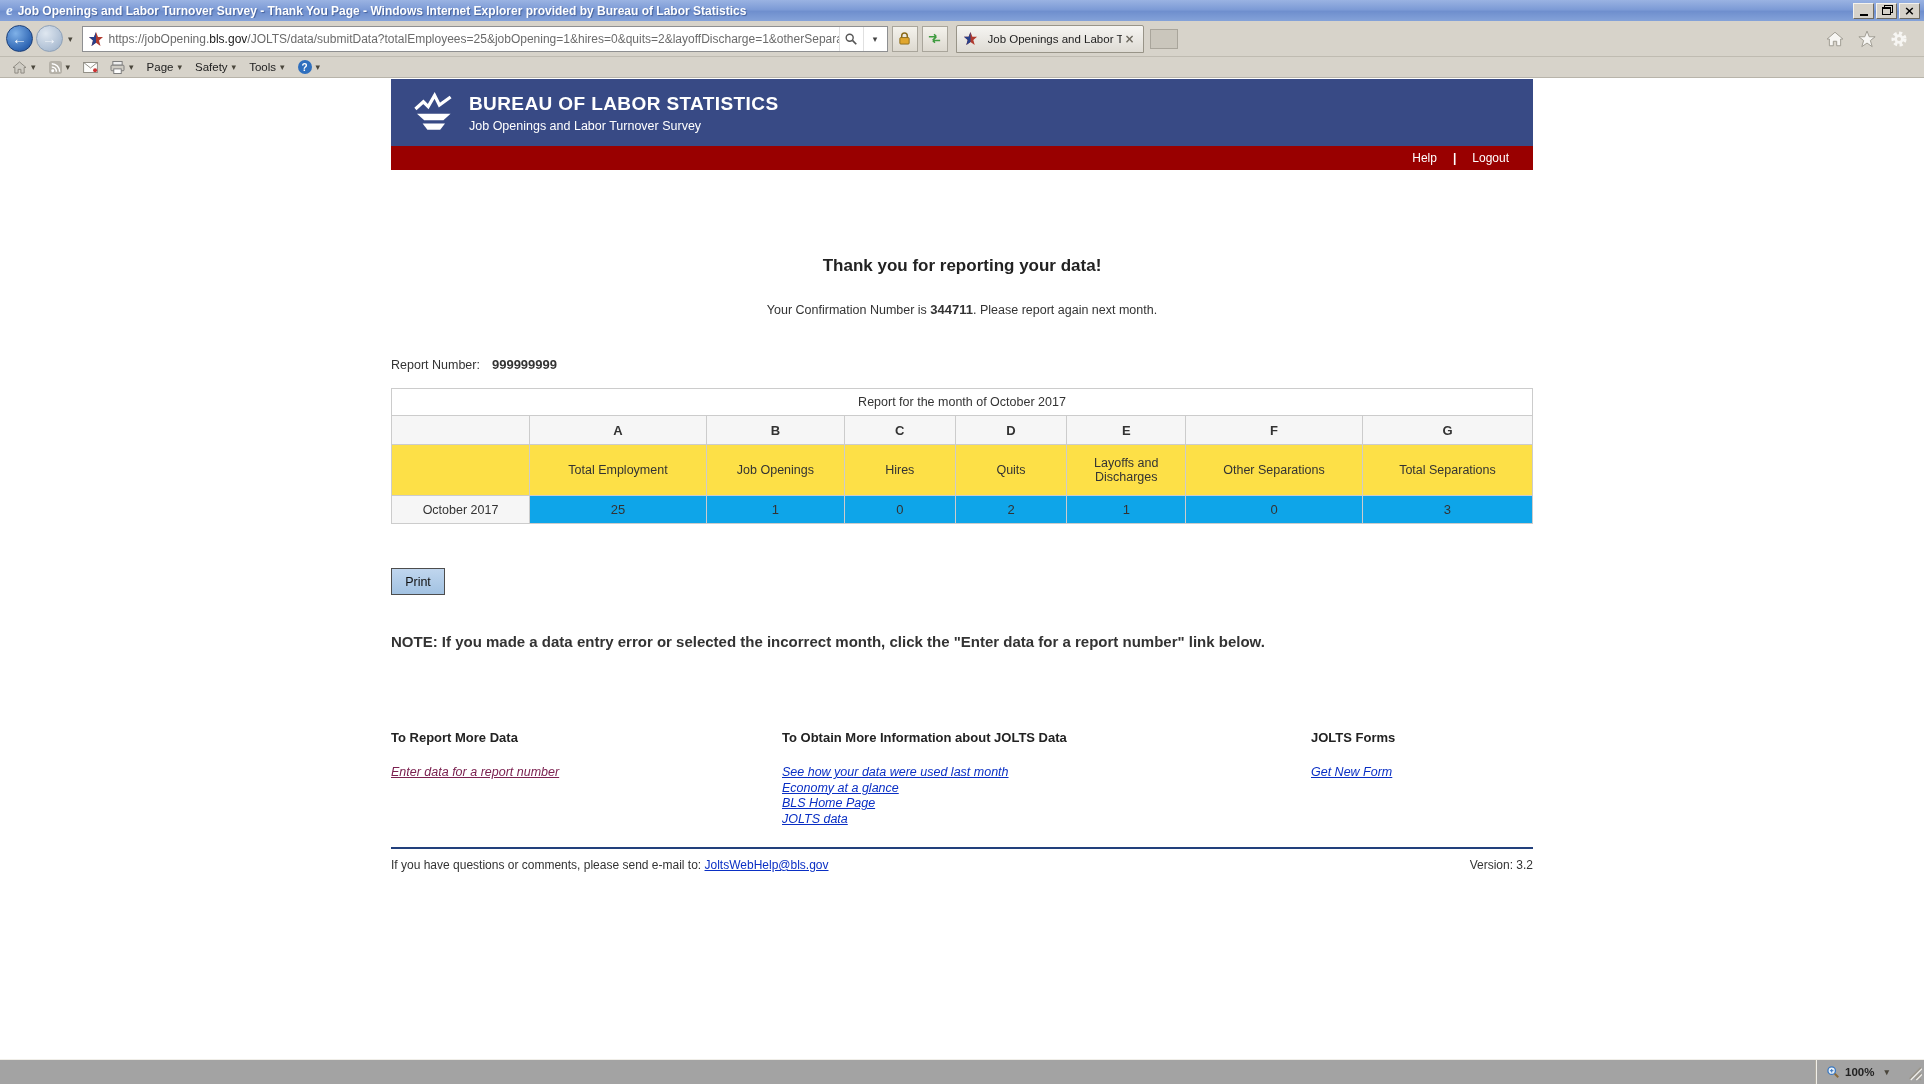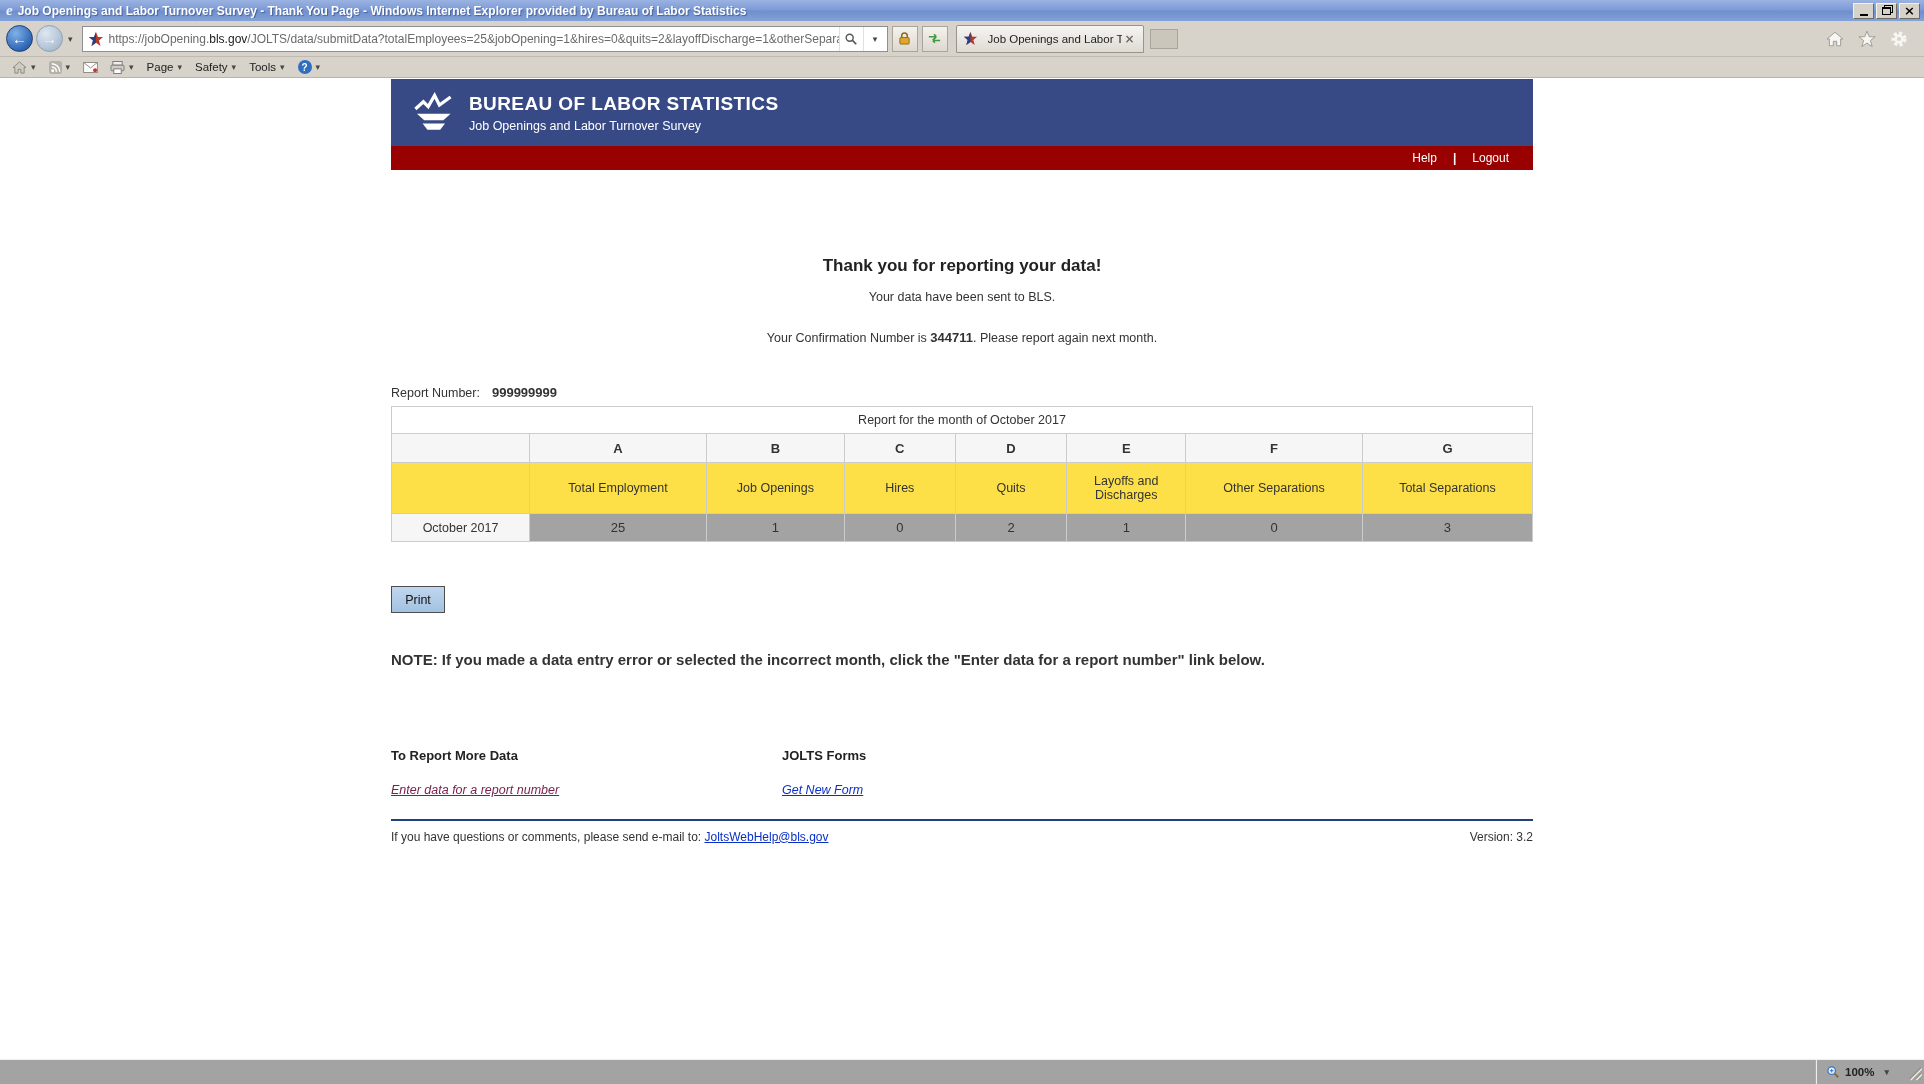--- a/index.html
+++ b/index.html
@@ -74,26 +74,26 @@
   .redbar .sep { font-weight:bold; cursor:default; }
 
   .thanks-h { margin-top:86px; text-align:center; font-size:17px; font-weight:bold; color:#222; }
   .thanks-sub { margin-top:14px; text-align:center; font-size:12.5px; color:#333; }
   .conf-line { margin-top:26px; text-align:center; font-size:12.5px; color:#333; }
   .conf-line b { font-size:13px; }
 
   .report-num { margin-top:40px; font-size:12.5px; color:#333; }
   .report-num b { font-size:13px; margin-left:12px; }
 
-  table.report { width:100%; border-collapse:collapse; margin-top:6px; table-layout:fixed;border-radius:16px; }
+  table.report { width:100%; border-collapse:collapse; margin-top:16px; table-layout:fixed;border-radius:16px; }
   table.report td { border:1px solid #ccc; text-align:center; color:#333; }
   tr.cap td { height:27px; font-size:12.5px; background:#fff; }
   tr.letters td { height:29px; font-size:13px; font-weight:bold; background:#f6f6f6; }
   tr.labels td { height:51px; font-size:12.5px; background:#fde047; padding:0 8px; }
-  tr.datarow td { height:28px; font-size:13px; background:#a3a3a3; }
+  tr.datarow td { height:28px; font-size:13px; background:#0ea5e9; }
   tr.datarow td.rowhead { background:#f6f6f6; font-size:12.5px; }
 
   .print-btn { margin-top:44px; width:54px; height:27px; font-size:12.5px; color:#111;
     background:linear-gradient(#c0d6ee,#a2c2e2); border:1px solid #4d4d4d; cursor:pointer;
     font-family:"Liberation Sans",sans-serif; }
   .note-line { margin-top:38px; font-size:15px; color:#333;font-weight:bold; }
 
   .footer-cols { margin-top:80px; display:flex; }
   .fcol1 { width:391px; } .fcol2 { width:529px; } .fcol3 { flex:1; }
   .fhead { font-size:13px; font-weight:bold; color:#222; }
@@ -272,21 +272,20 @@
         </div>
       </div>
 
       <div class="redbar">
         <a>Help</a>
         <span class="sep">|</span>
         <a>Logout</a>
       </div>
 
       <div class="thanks-h">Thank you for reporting your data!</div>
-      <div class="thanks-sub">Your data have been sent to BLS.</div>
       <div class="conf-line"><span>Your Confirmation Number is </span><b>344711</b><span>. Please report again next month.</span></div>
 
       <div class="report-num"><span>Report Number:</span><b>999999999</b></div>
 
       <table class="report">
         <colgroup>
           <col style="width:12.1%">
             <col style="width:15.5%">
             <col style="width:12.1%">
             <col style="width:9.7%">
@@ -336,20 +335,29 @@
 
       <div class="note-line"><b>NOTE:</b><span> If you made a data entry error or selected the incorrect month, click the "Enter data for a report number" link below.</span></div>
 
       <div class="footer-cols">
         <div class="fcol1">
           <div class="fhead">To Report More Data</div>
           <div class="fcol-links">
             <a class="flink visited">Enter data for a report number</a>
           </div>
         </div>
+        <div class="fcol2">
+          <div class="fhead">To Obtain More Information about JOLTS Data</div>
+          <div class="fcol-links">
+            <a class="flink">See how your data were used last month</a>
+            <a class="flink">Economy at a glance</a>
+            <a class="flink">BLS Home Page</a>
+            <a class="flink">JOLTS data</a>
+          </div>
+        </div>
         <div class="fcol3">
           <div class="fhead">JOLTS Forms</div>
           <div class="fcol-links">
             <a class="flink">Get New Form</a>
           </div>
         </div>
       </div>
 
       <div class="navy-rule"></div>
 

